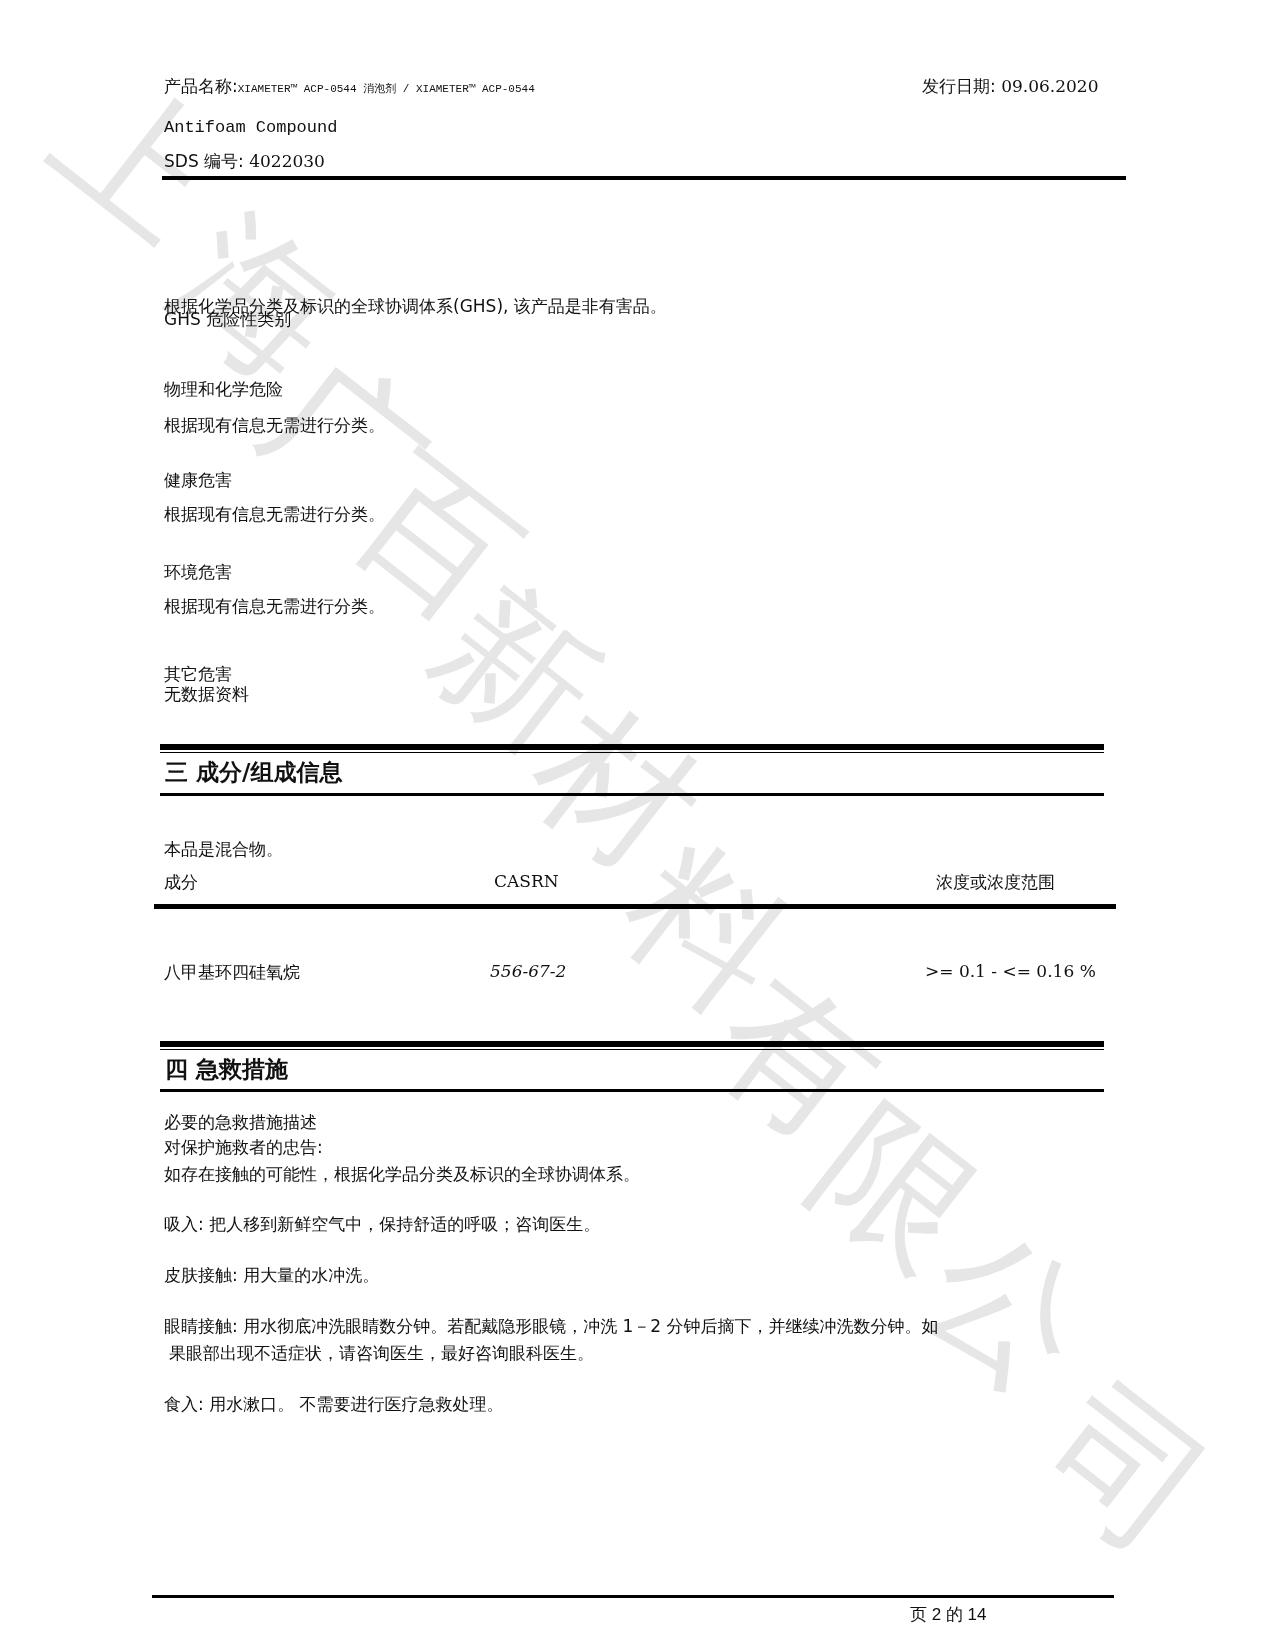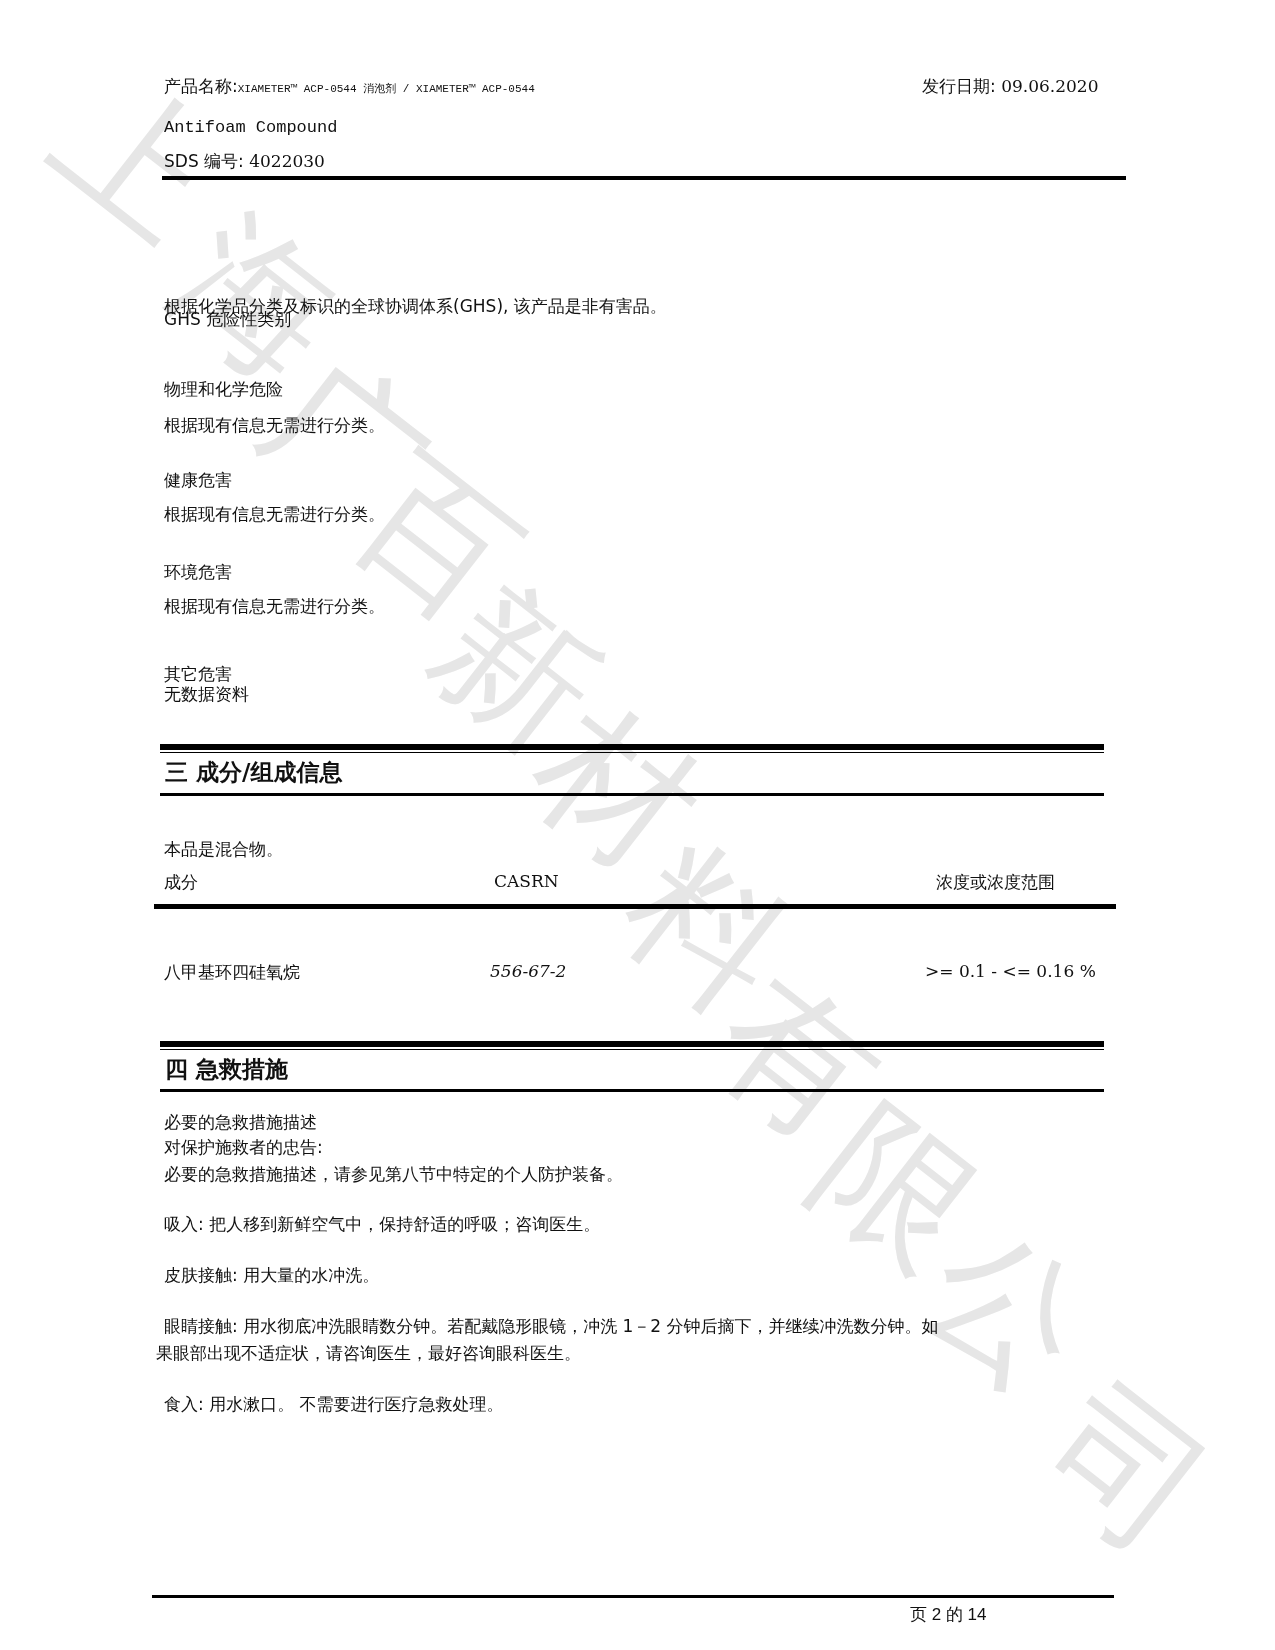--- a/index.html
+++ b/index.html
@@ -74,30 +74,30 @@
   <div class="abs txt serif" style="left:925px;top:961px;">&gt;= 0.1 - &lt;= 0.16 %</div>
 </div>
 
 <div class="rule" style="left:160px;top:1041px;width:944px;height:6px;"></div>
 <div class="rule" style="left:160px;top:1049px;width:944px;height:1px;"></div>
 <div class="abs sec-title" style="left:165px;top:1054px;">四  急救措施</div>
 <div class="rule" style="left:160px;top:1089px;width:944px;height:3px;"></div>
 
 <div class="abs hd bold" style="left:164px;top:1111px;">必要的急救措施描述</div>
 <div class="abs hd bold" style="left:164px;top:1136px;">对保护施救者的忠告:</div>
-<div class="abs txt" style="left:164px;top:1163px;">必要的急救措施描述，请参见第八节中特定的个人防护装备。</div>
+<div class="abs txt" style="left:164px;top:1163px;">如存在接触的可能性，根据化学品分类及标识的全球协调体系。</div>
 
 <div class="abs txt" style="left:164px;top:1213px;">
   <span class="bold">吸入:</span><span> 把人移到新鲜空气中，保持舒适的呼吸；咨询医生。</span>
 </div>
 <div class="abs txt" style="left:164px;top:1264px;">
   <span class="bold">皮肤接触:</span><span> 用大量的水冲洗。</span>
 </div>
 <div class="abs txt" style="left:164px;top:1315px;">
   <span class="bold">眼睛接触:</span><span> 用水彻底冲洗眼睛数分钟。若配戴隐形眼镜，冲洗 1－2 分钟后摘下，并继续冲洗数分钟。如</span>
 </div>
-<div class="abs txt" style="left:156px;top:1342px;">果眼部出现不适症状，请咨询医生，最好咨询眼科医生。</div>
+<div class="abs txt" style="left:169px;top:1342px;">果眼部出现不适症状，请咨询医生，最好咨询眼科医生。</div>
 <div class="abs txt" style="left:164px;top:1393px;">
   <span class="bold">食入:</span><span> 用水漱口。 不需要进行医疗急救处理。</span>
 </div>
 
 <div class="rule" style="left:152px;top:1595px;width:962px;height:3px;"></div>
 <div class="abs" style="left:910px;top:1603px;font-size:17px;font-family:'Liberation Sans',sans-serif;">页 2 的 14</div>
 
 </body></html>

